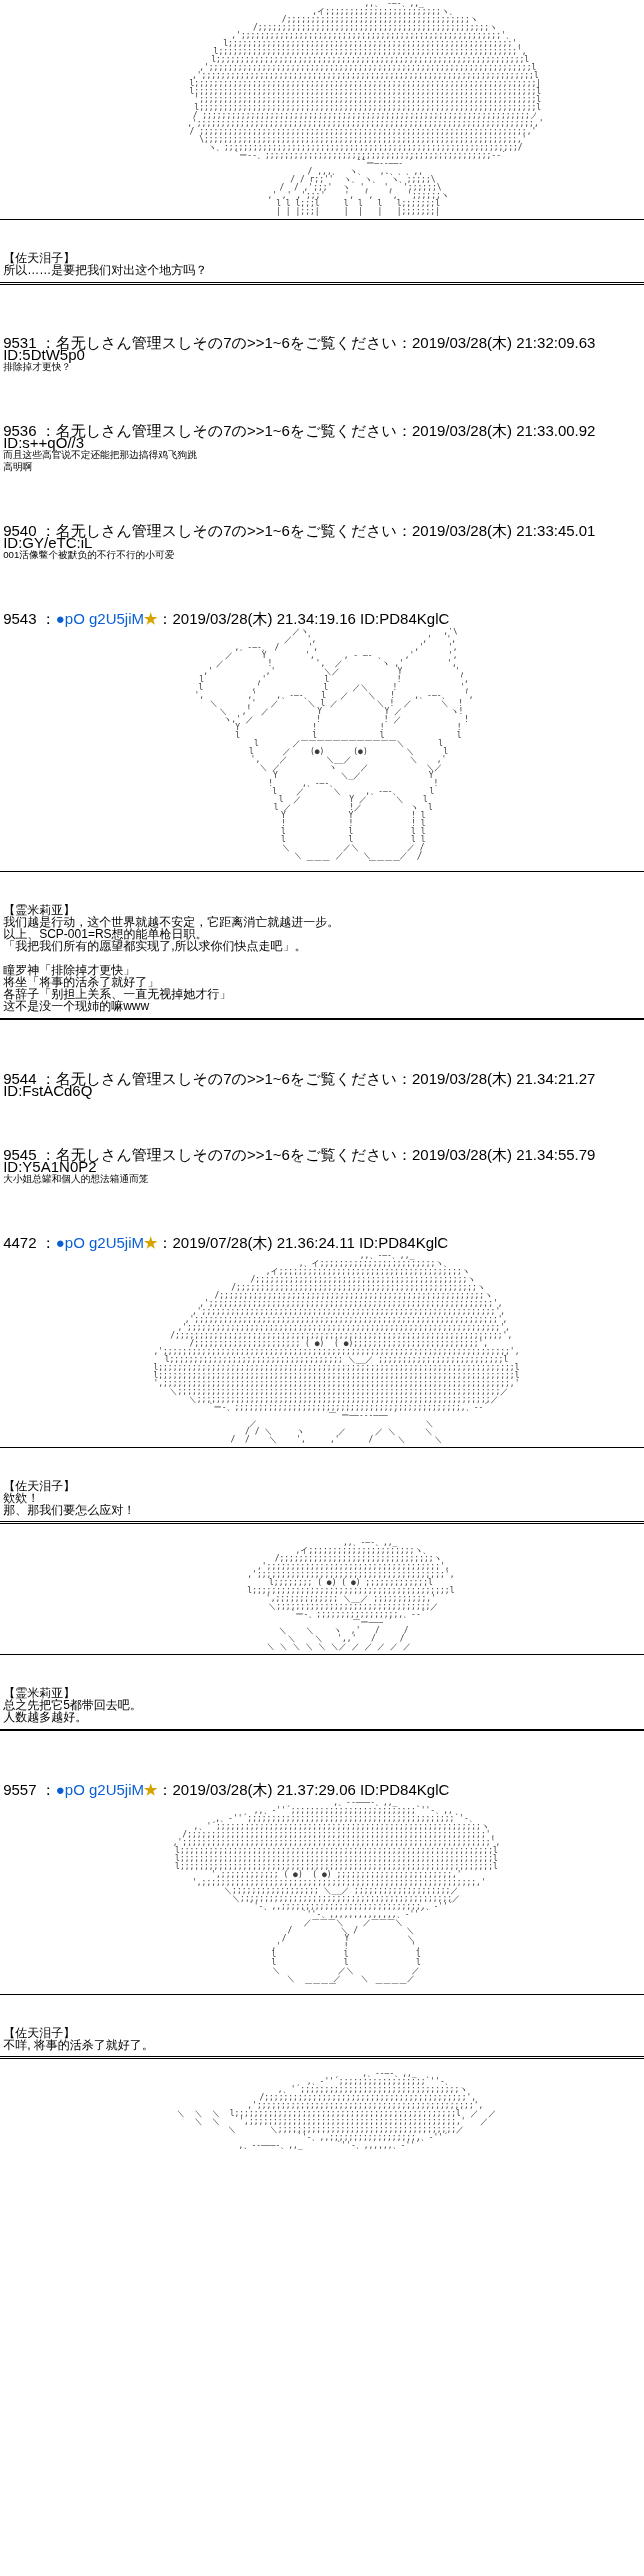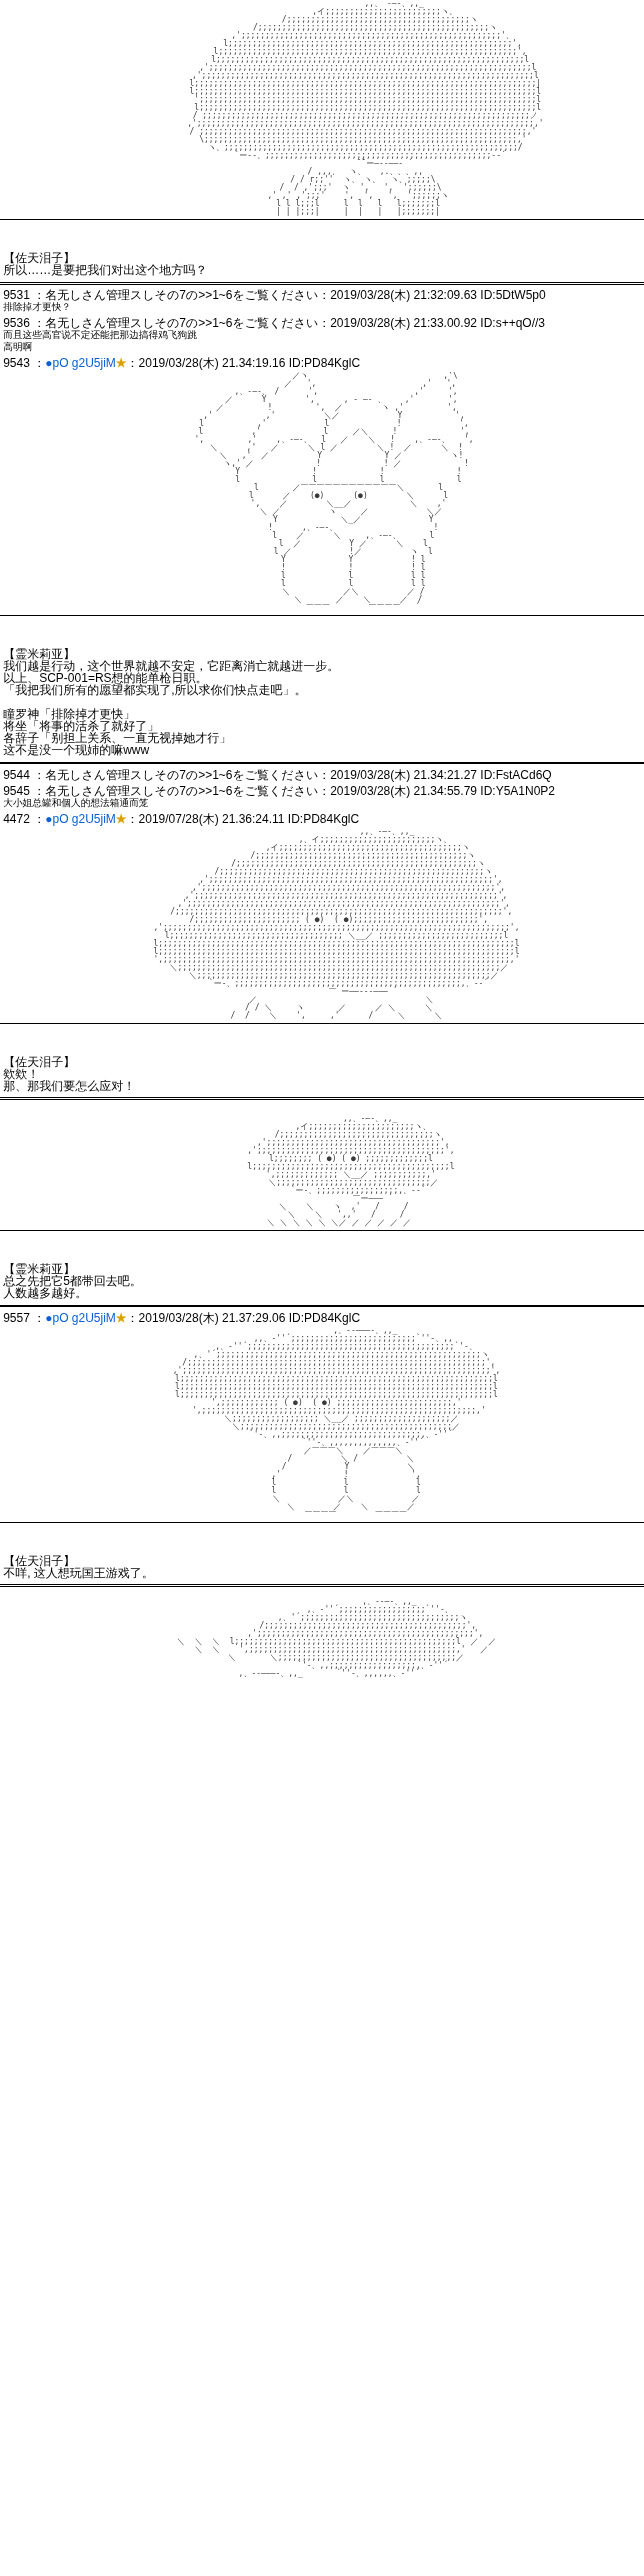--- a/index.html
+++ b/index.html
@@ -55,23 +55,24 @@
     color:#000;
     line-height:12px;
     padding:0 3.2px 3.2px 3.2px;
     white-space:pre-wrap;
   }
   .post{
     padding:1.6px 3.2px 2.4px 3.2px;
     line-height:12px;
   }
   .post-head{
-    font-size:12px;
+    font-size:15px;
     color:#000;
     line-height:12px;
+    margin-top:48px;
   }
   .post-body{
     font-size:9.7px;
     color:#000;
     line-height:12px;
     white-space:pre-wrap;
   }
   .trip{
     color:#0a5fd4;
     font-weight:normal;
@@ -130,20 +131,24 @@
     <div class="post-head">9531 ：名无しさん管理スしその7の&gt;&gt;1~6をご覧ください：2019/03/28(木) 21:32:09.63 ID:5DtW5p0</div>
     <div class="post-body">排除掉才更快？</div>
   </div>
 
   <div class="post">
     <div class="post-head">9536 ：名无しさん管理スしその7の&gt;&gt;1~6をご覧ください：2019/03/28(木) 21:33.00.92 ID:s++qO//3</div>
     <div class="post-body">而且这些高官说不定还能把那边搞得鸡飞狗跳
 高明啊</div>
   </div>
 
+  <div class="post">
+    <div class="post-head">9540 ：名无しさん管理スしその7の&gt;&gt;1~6をご覧ください：2019/03/28(木) 21:33:45.01 ID:GY/eTC:iL</div>
+    <div class="post-body">001活像鳖个被默负的不行不行的小可爱</div>
+  </div>
 
   <div class="post">
     <div class="post-head"><span>9543 ：</span><span class="trip">●pО g2U5jiM</span><span class="star">★</span><span>：2019/03/28(木) 21.34:19.16 ID:PD84KglC</span></div>
   </div>
 
   <div class="sect">
     <div class="aa-wrap">
       <pre class="aa">                      ／ヽ                            ,'\
                     ／   ',                      ,'   ',
           ,、-―-、 /      ',                    ,'     ',
@@ -303,21 +308,21 @@
           l              l              l
           ＼            ／＼            ／
             ＼        ／    ＼        ／
               ￣￣￣￣        ￣￣￣￣</pre>
     </div>
     <hr class="hr">
   </div>
 
   <div class="sect">
     <div class="speaker">【佐天泪子】</div>
-    <div class="dialog">不咩, 这人想玩国王游戏了。</div>
+    <div class="dialog">不咩, 将事的活杀了就好了。</div>
     <hr class="hr-dbl">
     <hr class="hr-dbl2">
   </div>
 
   <div class="blank10"></div>
 
   <div class="sect">
     <div class="aa-wrap">
       <pre class="aa">                            ,、-‐―-、,,_
                         ,、-''´;;;;;;;;;;;;;;;;;;`''-、

